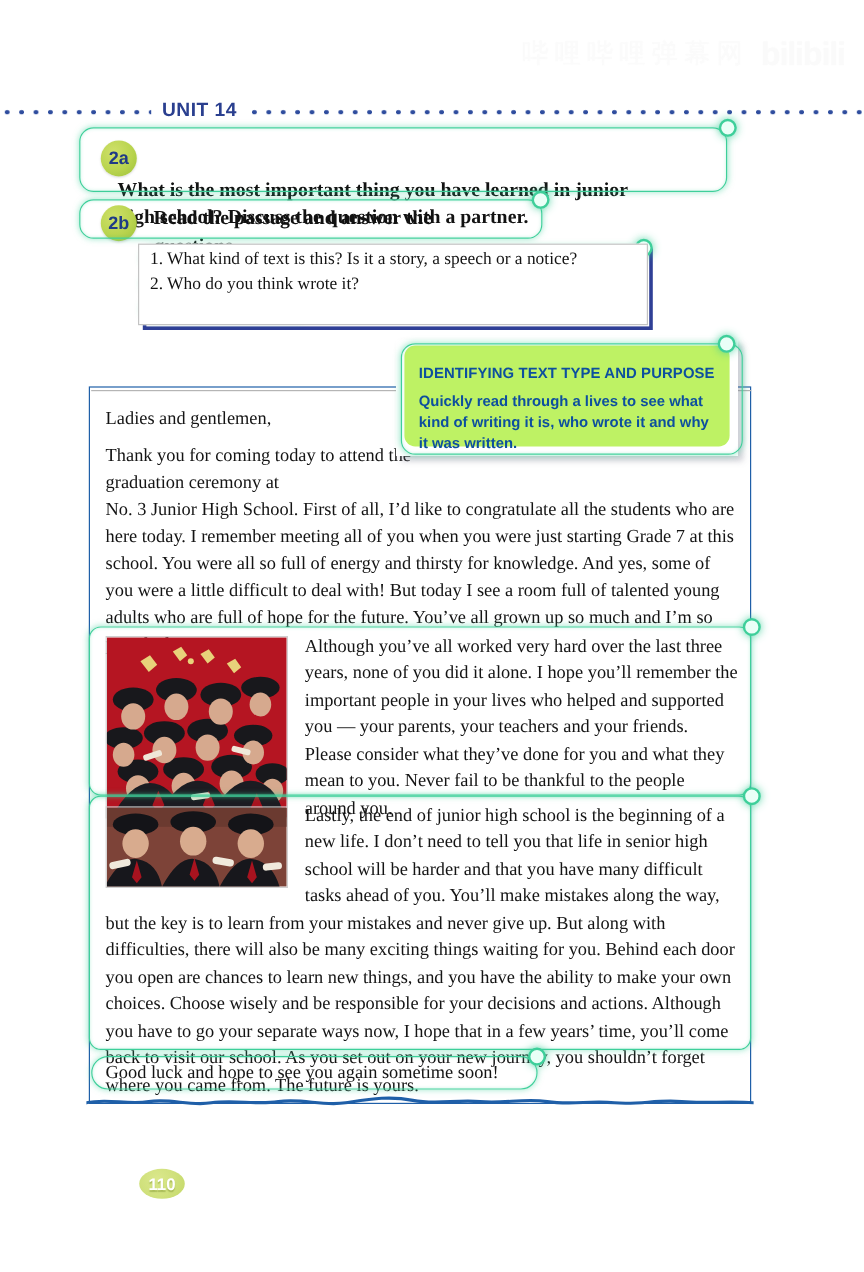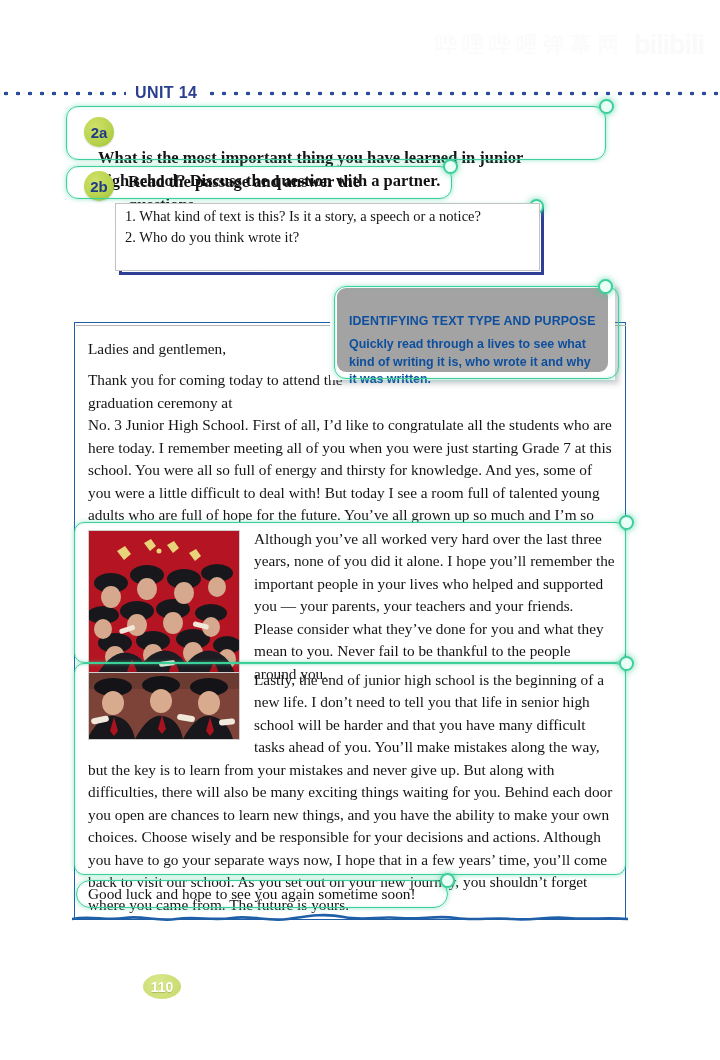--- a/index.html
+++ b/index.html
@@ -98,22 +98,22 @@
 
   
   .tipbox{
     position:absolute;left:330px;top:283px;width:285px;height:97px;
     background:#ffffff;
     box-shadow:4px 4px 5px rgba(120,120,140,.35);
     z-index:6;
   }
   .tipbox .inner{
     position:absolute;left:7px;top:5px;right:7px;bottom:8px;
-    background:#a3a3a3;border-radius:9px;
-    padding:26px 12px 8px 12px;box-sizing:border-box;
+    background:#bef264;border-radius:9px;
+    padding:16px 12px 8px 12px;box-sizing:border-box;
   }
   .tip-title{
     font-family:"Liberation Sans", sans-serif;
     font-weight:bold;font-size:12.4px;color:#0d4f9e;letter-spacing:.1px;
     margin-bottom:8px;
   }
   .tip-body{
     font-family:"Liberation Sans", sans-serif;
     font-weight:bold;font-size:12.4px;color:#0d4f9e;line-height:1.42;
   }
@@ -147,21 +147,20 @@
 
   
   .pagenum{
     position:absolute;left:116px;top:974px;width:38px;height:25px;
     border-radius:50%;
     background:radial-gradient(circle at 40% 35%, #dbe88c 0%, #cfe07b 55%, #c3d866 100%);
     display:flex;align-items:center;justify-content:center;
     font-family:"Liberation Sans", sans-serif;
     font-weight:bold;font-size:14px;color:#ffffff;
     text-shadow:0 1px 1px rgba(140,160,60,.6);
-    margin-left:27px;
   }
 
   .grey-line{position:absolute;background:#b5b5b5;height:1px;}
 </style>
 </head>
 <body>
 
 <div class="page">
 
   <div class="watermark">

